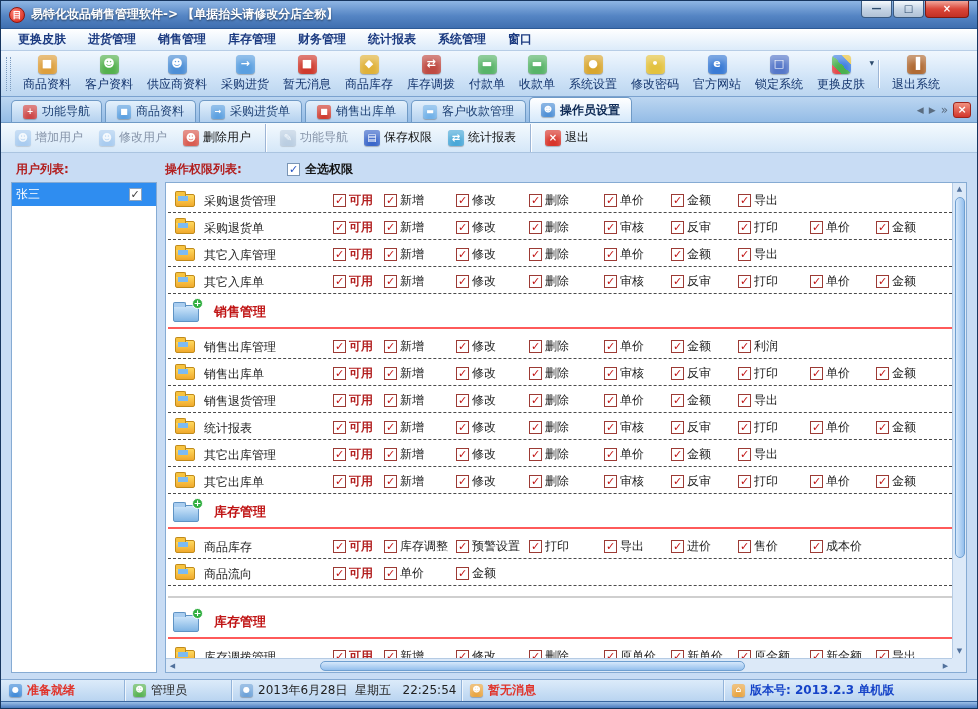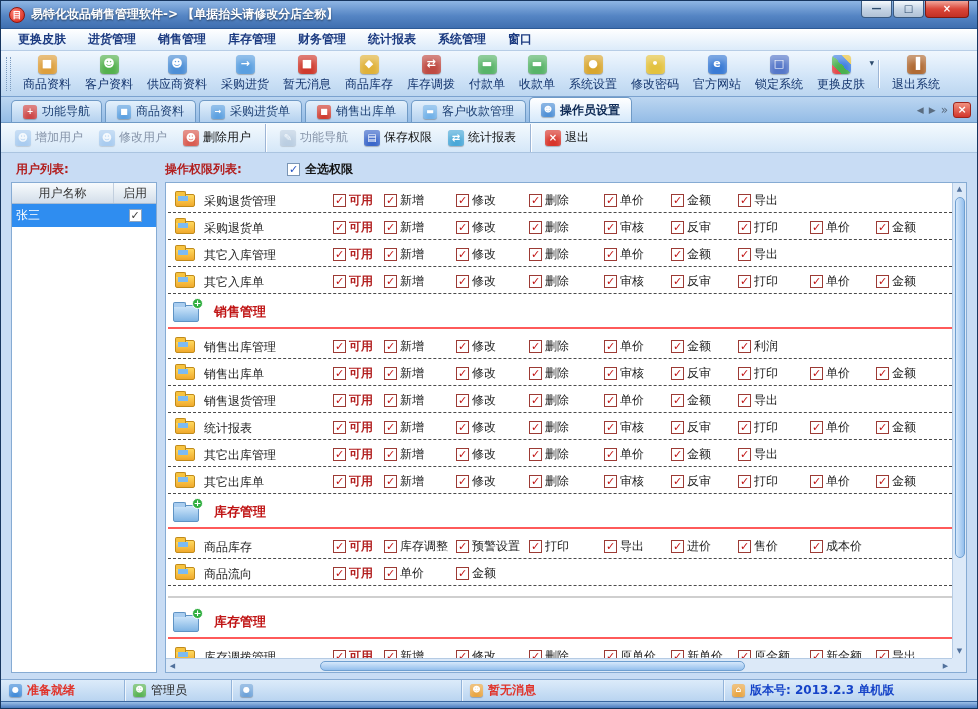--- a/index.html
+++ b/index.html
@@ -300,24 +300,20 @@
       <div class="lbl-user">用户列表:</div>
       <div class="lbl-perm">操作权限列表:</div>
       <label class="select-all">
         <span class="cb blue" id="sa-cb">✓</span>
         <span>全选权限</span>
       </label>
     </div>
 
     <div class="panels-row">
       <div class="user-panel">
-        <div class="up-header">
-          <div class="up-h-name">用户名称</div>
-          <div class="up-h-en">启用</div>
-        </div>
         <div id="user-rows">
             <div class="user-row selected">
               <span class="ur-name">张三</span>
               <span class="ur-en">
                 <span class="cb dark">✓</span>
               </span>
             </div>
           </div>
       </div>
 
@@ -808,18 +804,18 @@
           <div class="hs-arrow">▶</div>
         </div>
         <div class="sb-corner"></div>
       </div>
     </div>
   </div>
 
   <div class="statusbar" id="statusbar">
       <div class="sb-cell sb-0"><span class="chip" style="background: rgb(63, 138, 216);">●</span><span style="color: rgb(224, 52, 43); font-weight: bold;">准备就绪</span></div>
       <div class="sb-cell sb-1"><span class="chip" style="background: rgb(84, 177, 78);">☻</span><span style="color: rgb(34, 34, 34);">管理员</span></div>
-      <div class="sb-cell sb-2"><span class="chip" style="background: rgb(106, 160, 216);">●</span></div>
+      <div class="sb-cell sb-2"><span class="chip" style="background: rgb(106, 160, 216);">●</span><span style="color: rgb(34, 34, 34);">2013年6月28日  星期五   22:25:54</span></div>
       <div class="sb-cell sb-3"><span class="chip" style="background: rgb(232, 163, 61);">☻</span><span style="color: rgb(224, 52, 43); font-weight: bold;">暂无消息</span></div>
       <div class="sb-cell sb-4"><span class="chip" style="background: rgb(232, 163, 61);">⌂</span><span style="color: rgb(21, 67, 200); font-weight: bold;">版本号: 2013.2.3 单机版</span></div>
     </div>
   <div class="frame-bottom"></div>
 </div>
 
 </body></html>

